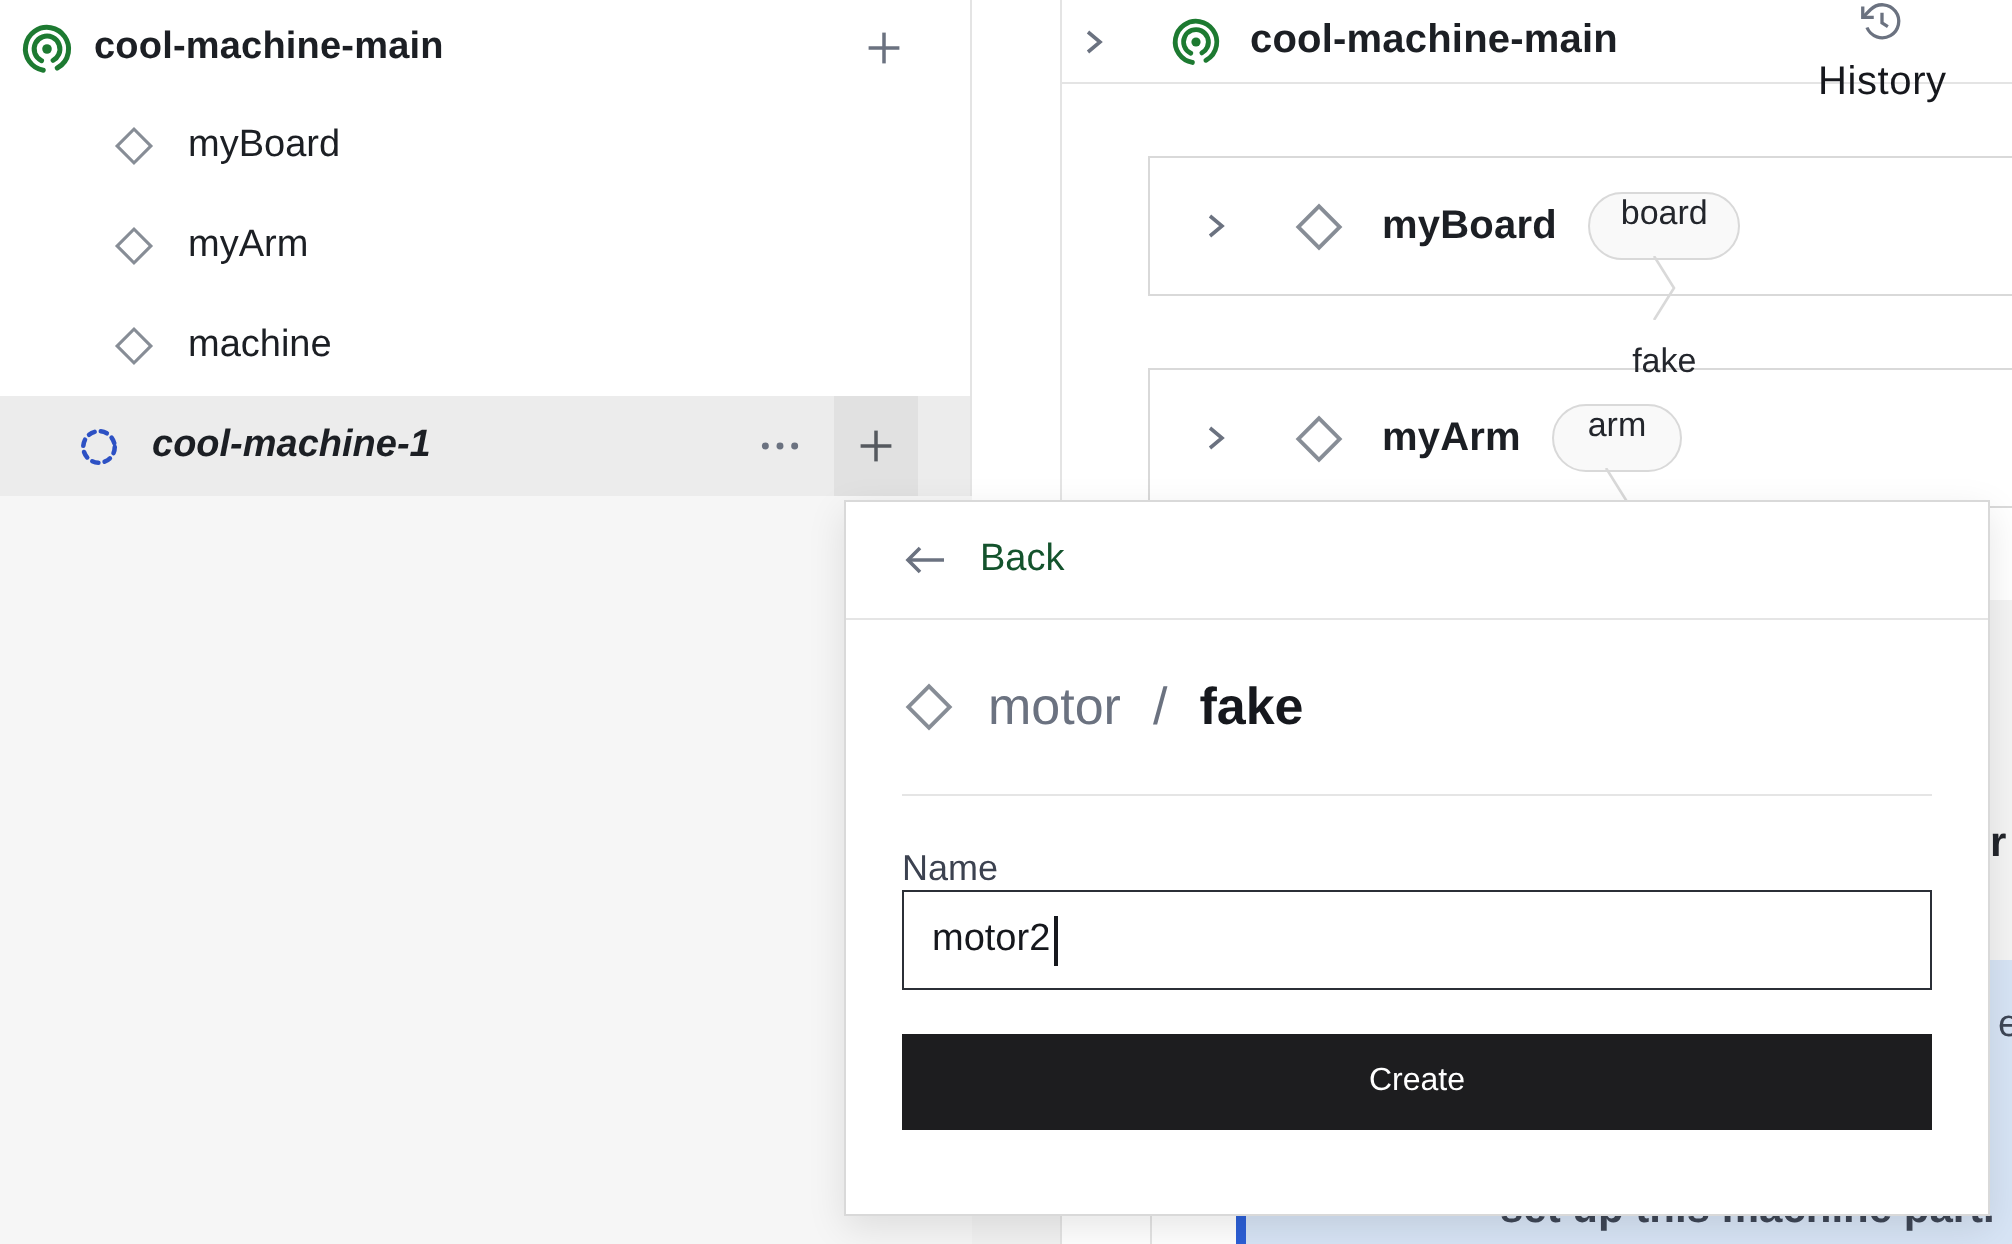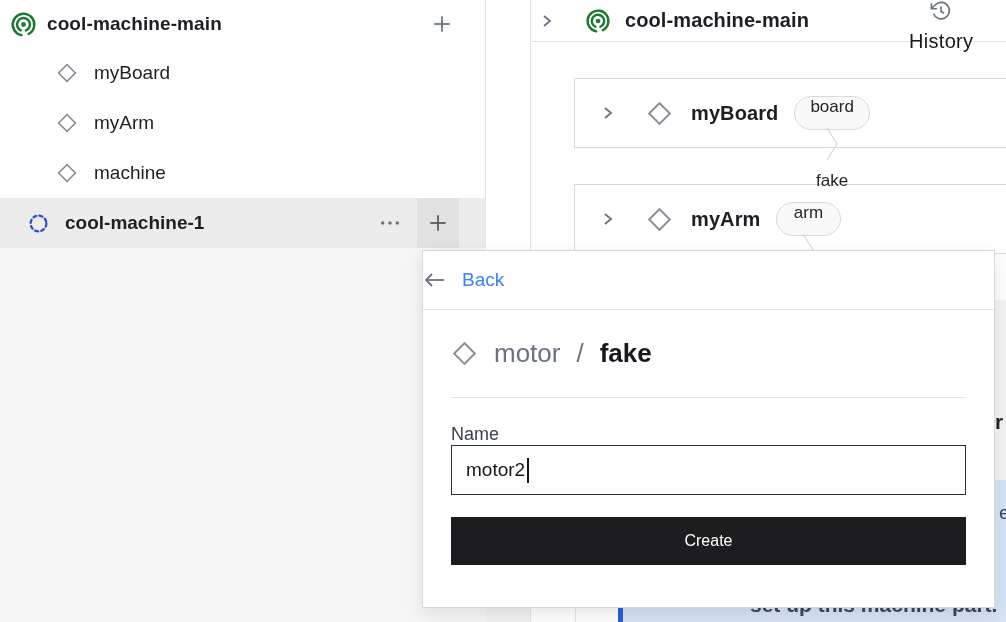--- a/index.html
+++ b/index.html
@@ -8,22 +8,22 @@
   .stage { position: relative; width: 1006px; height: 622px; overflow: hidden; background: #fff; }
 
   
   .sidebar { position: absolute; left: 0; top: 0; width: 486px; height: 622px;
              background: #fff; border-right: 1px solid #e4e4e4; z-index: 2; }
   .machine-row { height: 48px; display: flex; align-items: center; padding: 0 30px 0 10px; }
   .machine-row .mname { font-size: 19px; font-weight: 700; margin-left: 10px; letter-spacing: .1px; }
   .machine-row .plus-btn { margin-left: auto; }
   .tree-row { height: 50px; display: flex; align-items: center; padding-left: 56px; gap: 16px;
               font-size: 19px; color: #1c1f24; cursor: pointer; }
-  .sel-row { height: 50px; display: flex; align-items: center; padding-left: 28px;
-             background: #ececec; cursor: pointer; }
+  .sel-row { height: 50px; display: flex; align-items: center; padding-left: 39px;
+             background: #ececec; cursor: pointer; font-style: italic; }
   .sel-row .sname { font-size: 19px; font-weight: 700; margin-left: 16px; }
   .sel-row .dots-btn { margin-left: auto; margin-right: 14px; }
   .plus-btn, .dots-btn { background: none; border: none; cursor: pointer; display: flex;
                          align-items: center; justify-content: center; padding: 2px; }
   .plus-block { width: 42px; height: 50px; background: #e1e1e1; border: none; cursor: pointer;
                 display: flex; align-items: center; justify-content: center; margin-right: 26px; }
   .sidebar-filler { position: absolute; left: 0; top: 248px; width: 486px; height: 374px; background: #f6f6f6; }
 
   
   .main { position: absolute; left: 530px; top: 0; width: 476px; height: 622px;
@@ -60,21 +60,21 @@
   .frag-mid { position: absolute; left: 376px; top: 22px; font-size: 19px; color: #3e4656; }
   .bg-cell-a { position: absolute; left: 440px; top: 598px; width: 46px; height: 24px; background: #ececec; z-index: 1; }
   .bg-cell-b { position: absolute; left: 486px; top: 598px; width: 44px; height: 24px; background: #f2f2f2; z-index: 1; }
   .bg-vline  { position: absolute; left: 575px; top: 596px; width: 1px; height: 26px; background: #e4e4e4; z-index: 1; }
 
   
   .modal { position: absolute; left: 422px; top: 250px; width: 573px; height: 358px;
            background: #fff; border: 1px solid #d9d9d9; box-shadow: 0 6px 18px rgba(0,0,0,.10);
            z-index: 20; }
   .modal-back { height: 59px; border-bottom: 1px solid #e5e5e5; display: flex; align-items: center;
-                gap: 16px; color: #3b82f6; font-size: 19px; cursor: pointer;
+                padding-left: 28px; gap: 16px; color: #14532d; font-size: 19px; cursor: pointer;
                 background: none; border-left: none; border-right: none; border-top: none; width: 100%; }
   .modal-body { padding: 28px 28px 0 28px; }
   .type-row { display: flex; align-items: center; gap: 16px; }
   .type-row .t-gray { font-size: 26px; color: #6b7280; }
   .type-row .t-bold { font-size: 26px; font-weight: 700; color: #16181d; }
   .m-divider { margin-top: 28px; border-top: 1px solid #e5e5e5; }
   .name-label { display: block; margin-top: 26px; font-size: 18px; color: #3c4250; }
   .input-wrap { position: relative; margin-top: 0; }
   .name-input { width: 100%; height: 50px; border: 1.5px solid #2b2f36; background: #fff;
                 font-family: "Liberation Sans", sans-serif; font-size: 19px; color: #16181d;

